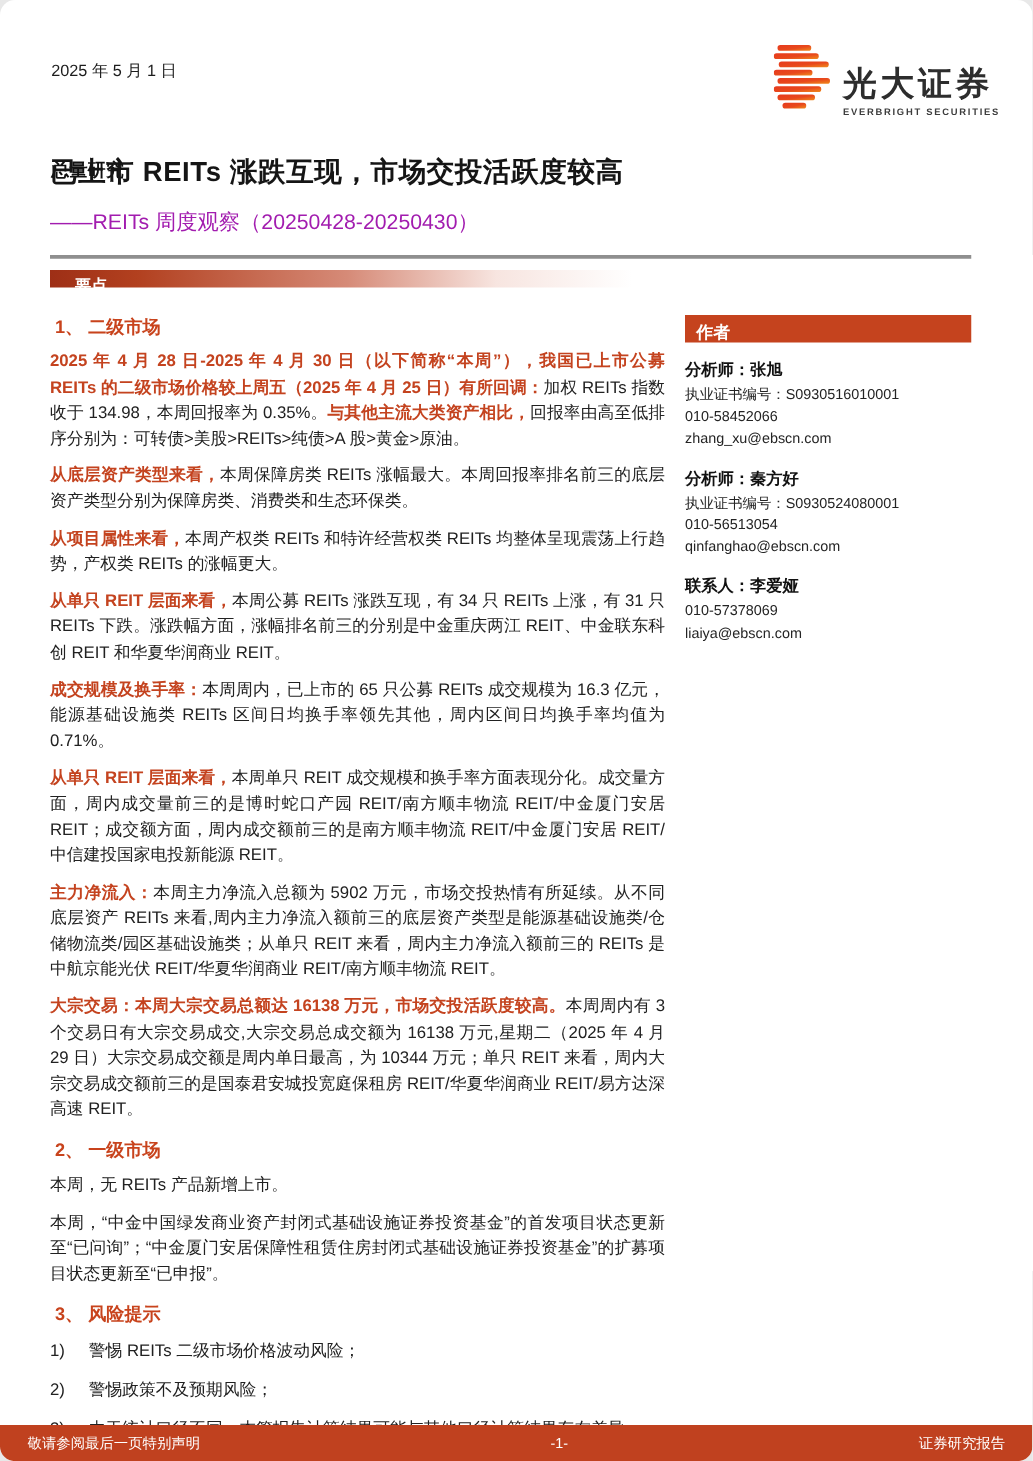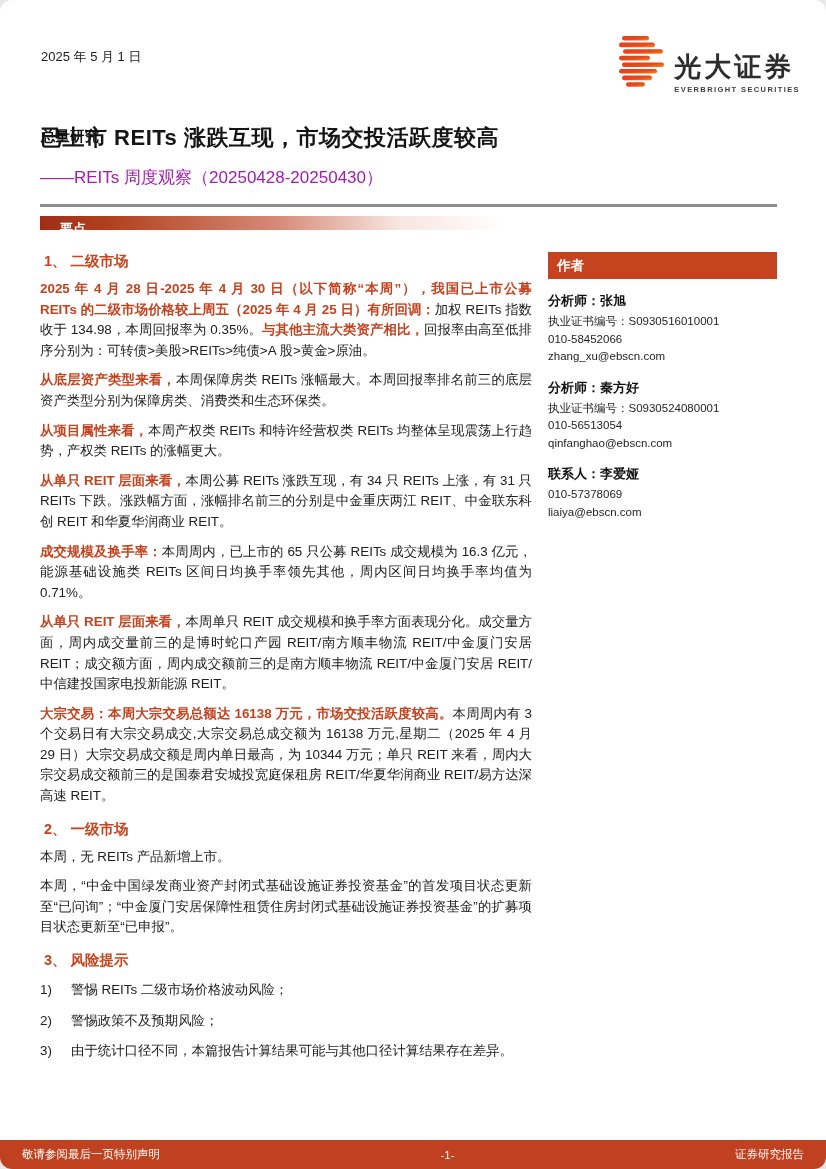--- a/index.html
+++ b/index.html
@@ -26,21 +26,21 @@
   
   .main{position:absolute;left:40px;top:246px;width:492px;}
   .section-heading{color:#c8431c;font-weight:bold;font-size:14.5px;margin:13px 4px 3px;}
   .main .section-heading:first-child{margin-top:6px;}
   .para{font-size:13.4px;line-height:20.6px;margin:8px 0 9px;text-align:justify;}
   .em{color:#c4431f;font-weight:bold;}
   .risk-item{display:flex;font-size:13.4px;line-height:20.6px;margin:10px 0;}
   .risk-n{width:31px;flex:none;}
   
   .sidebar{position:absolute;left:548px;top:252px;width:229px;}
-  .sidebar-header{background:#c5431e;color:#fff;font-weight:bold;font-size:13.5px;height:27px;line-height:27px;padding-left:9px;box-sizing:border-box;}
+  .sidebar-header{background:#c5431e;color:#fff;font-weight:bold;font-size:13.5px;height:22px;line-height:27px;padding-left:9px;box-sizing:border-box;}
   .person{margin-top:13px;}
   .person-role{font-weight:bold;font-size:13px;color:#111;margin-bottom:3px;}
   .person-line{font-size:11.5px;line-height:17.5px;color:#242424;}
   
   .footer{
     position:absolute;left:0;bottom:0;width:826px;height:29px;background:#c0411f;color:#fff;
     font-size:11.5px;display:flex;align-items:center;justify-content:space-between;box-sizing:border-box;padding:0 22px;
   }
 </style>
 </head>
@@ -85,20 +85,21 @@
   <div class="keypoints">要点</div>
 
   <div class="main">
       <div class="section-heading">1、 二级市场</div>
       <div class="para"><span class="em">2025 年 4 月 28 日-2025 年 4 月 30 日（以下简称“本周”），我国已上市公募 REITs 的二级市场价格较上周五（2025 年 4 月 25 日）有所回调：</span><span>加权 REITs 指数收于 134.98，本周回报率为 0.35%。</span><span class="em">与其他主流大类资产相比，</span><span>回报率由高至低排序分别为：可转债&gt;美股&gt;REITs&gt;纯债&gt;A 股&gt;黄金&gt;原油。</span></div>
       <div class="para"><span class="em">从底层资产类型来看，</span><span>本周保障房类 REITs 涨幅最大。本周回报率排名前三的底层资产类型分别为保障房类、消费类和生态环保类。</span></div>
       <div class="para"><span class="em">从项目属性来看，</span><span>本周产权类 REITs 和特许经营权类 REITs 均整体呈现震荡上行趋势，产权类 REITs 的涨幅更大。</span></div>
       <div class="para"><span class="em">从单只 REIT 层面来看，</span><span>本周公募 REITs 涨跌互现，有 34 只 REITs 上涨，有 31 只 REITs 下跌。涨跌幅方面，涨幅排名前三的分别是中金重庆两江 REIT、中金联东科创 REIT 和华夏华润商业 REIT。</span></div>
       <div class="para"><span class="em">成交规模及换手率：</span><span>本周周内，已上市的 65 只公募 REITs 成交规模为 16.3 亿元，能源基础设施类 REITs 区间日均换手率领先其他，周内区间日均换手率均值为 0.71%。</span></div>
       <div class="para"><span class="em">从单只 REIT 层面来看，</span><span>本周单只 REIT 成交规模和换手率方面表现分化。成交量方面，周内成交量前三的是博时蛇口产园 REIT/南方顺丰物流 REIT/中金厦门安居 REIT；成交额方面，周内成交额前三的是南方顺丰物流 REIT/中金厦门安居 REIT/中信建投国家电投新能源 REIT。</span></div>
+      <div class="para"><span class="em">主力净流入：</span><span>本周主力净流入总额为 5902 万元，市场交投热情有所延续。从不同底层资产 REITs 来看,周内主力净流入额前三的底层资产类型是能源基础设施类/仓储物流类/园区基础设施类；从单只 REIT 来看，周内主力净流入额前三的 REITs 是中航京能光伏 REIT/华夏华润商业 REIT/南方顺丰物流 REIT。</span></div>
       <div class="para"><span class="em">大宗交易：本周大宗交易总额达 16138 万元，市场交投活跃度较高。</span><span>本周周内有 3 个交易日有大宗交易成交,大宗交易总成交额为 16138 万元,星期二（2025 年 4 月 29 日）大宗交易成交额是周内单日最高，为 10344 万元；单只 REIT 来看，周内大宗交易成交额前三的是国泰君安城投宽庭保租房 REIT/华夏华润商业 REIT/易方达深高速 REIT。</span></div>
       <div class="section-heading">2、 一级市场</div>
       <div class="para"><span>本周，无 REITs 产品新增上市。</span></div>
       <div class="para"><span>本周，“中金中国绿发商业资产封闭式基础设施证券投资基金”的首发项目状态更新至“已问询”；“中金厦门安居保障性租赁住房封闭式基础设施证券投资基金”的扩募项目状态更新至“已申报”。</span></div>
       <div class="section-heading">3、 风险提示</div>
       <div class="risk-item">
         <span class="risk-n">1)</span>
         <span>警惕 REITs 二级市场价格波动风险；</span>
       </div>
       <div class="risk-item">

